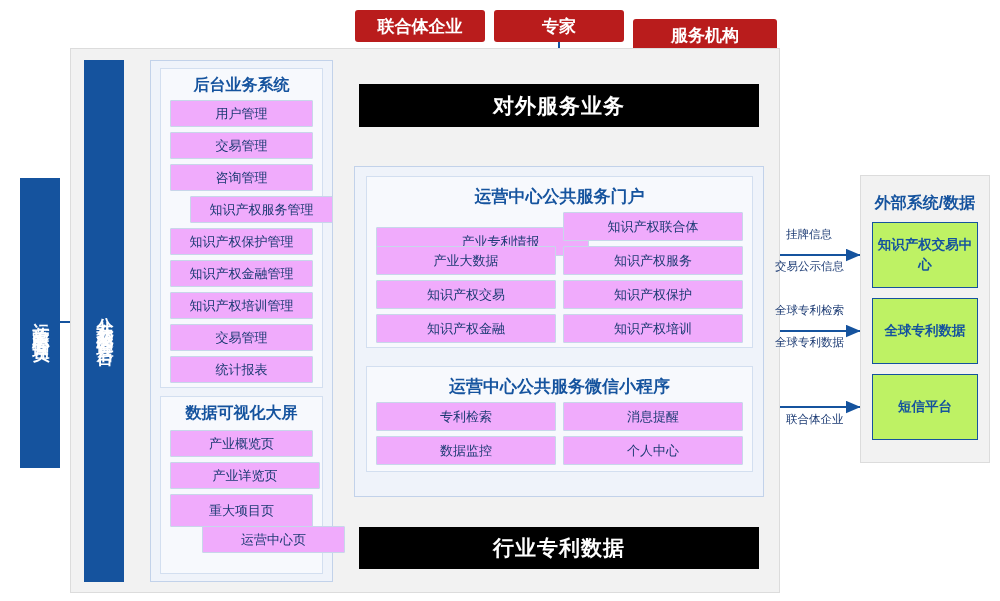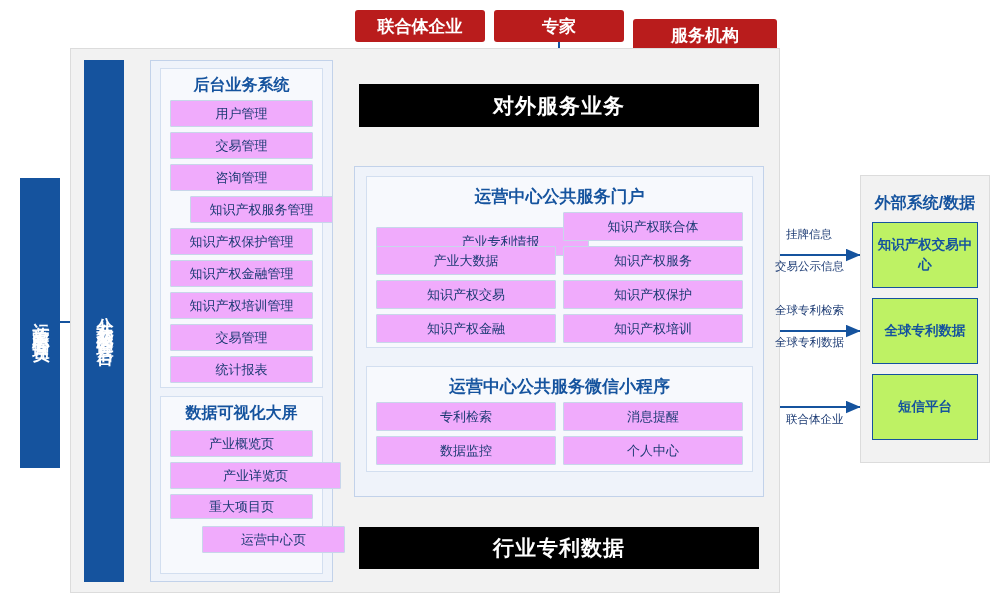--- a/index.html
+++ b/index.html
@@ -141,24 +141,24 @@
 <div class="abs cell center" style="left:170px;top:356px;width:143px;height:27px;">
     <span>统计报表</span>
   </div>
 
 <div class="abs innerpanel" style="left:160px;top:396px;width:163px;height:178px;"></div>
 <div class="abs center panel-title" style="left:160px;top:400px;width:163px;height:26px;">数据可视化大屏</div>
 
 <div class="abs cell center" style="left:170px;top:430px;width:143px;height:27px;">
     <span>产业概览页</span>
   </div>
-<div class="abs cell center" style="left:170px;top:462px;width:171px;height:27px;">
+<div class="abs cell center" style="left:170px;top:462px;width:150px;height:27px;">
     <span>产业详览页</span>
   </div>
-<div class="abs cell center" style="left:170px;top:494px;width:143px;height:25px;">
+<div class="abs cell center" style="left:170px;top:494px;width:143px;height:33px;">
     <span>重大项目页</span>
   </div>
 <div class="abs cell center" style="left:170px;top:526px;width:143px;height:27px;margin-left:32px;">
     <span>运营中心页</span>
   </div>
 
 <div class="abs bigbar center" style="left:359px;top:84px;width:400px;height:43px;">
   <span>对外服务业务</span>
 </div>
 

